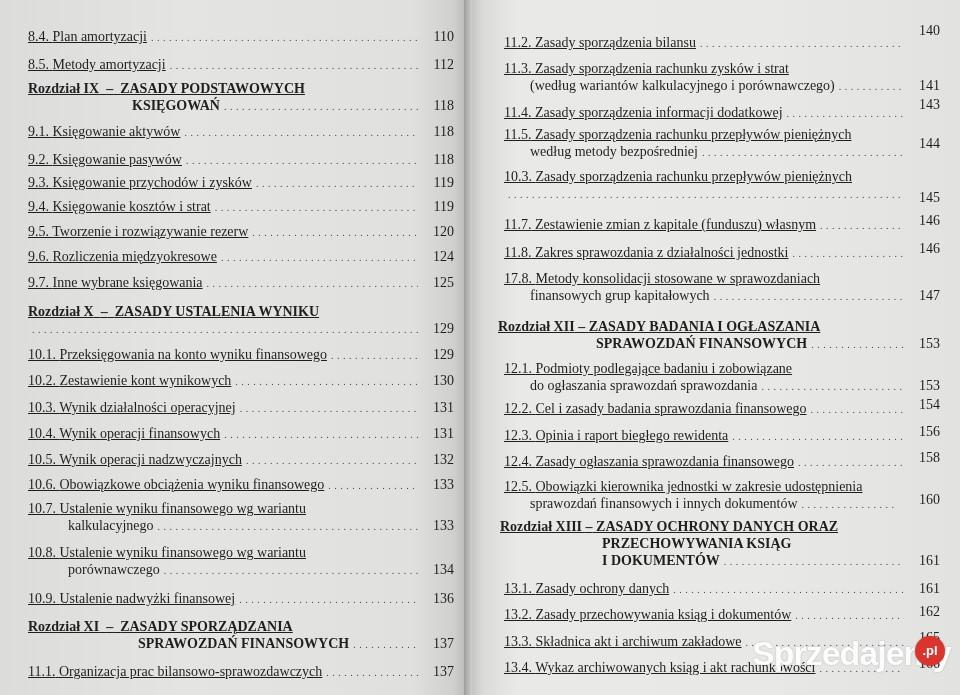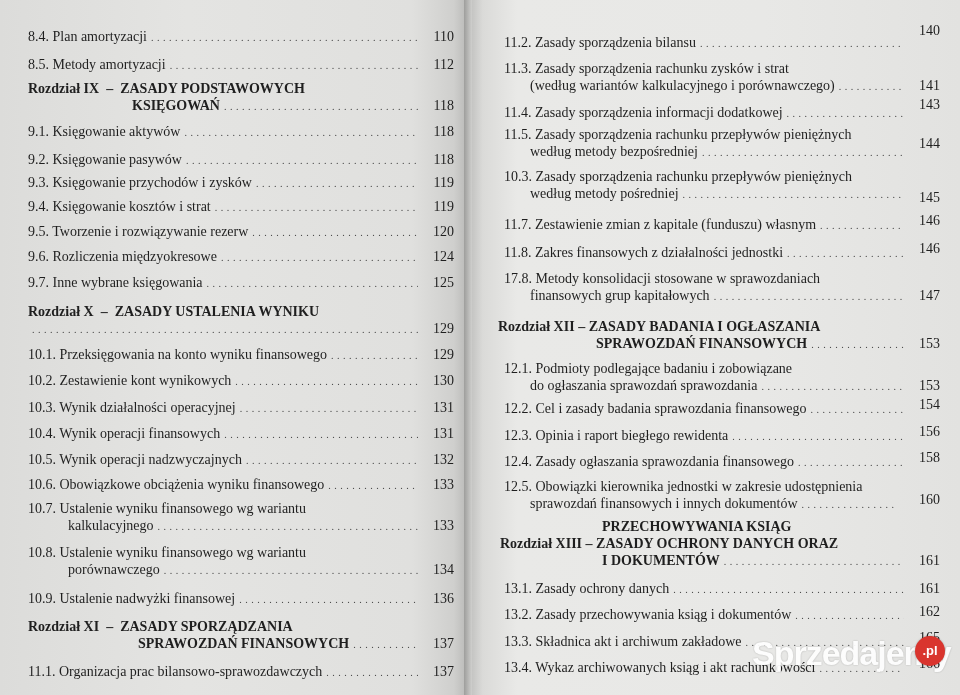--- a/index.html
+++ b/index.html
@@ -25,21 +25,21 @@
     background:linear-gradient(90deg,#9e9e9c,#cfcfcd);
   }
   .toc { position:absolute; margin:0; padding:0; list-style:none; }
   .toc-left { left:28px; top:28px; width:426px; }
   .toc-right { left:504px; top:22px; width:436px; }
   .entry {
     position:absolute; left:0; right:0;
     font-size:14px; line-height:17px;
   }
   .entry .row { display:flex; align-items:baseline; }
-  .entry .title { white-space:nowrap; }
+  .entry .title { white-space:nowrap;text-decoration:underline; }
   .entry .cont { padding-left:26px; white-space:nowrap; }
   .entry .chap-cont { padding-left:108px; white-space:nowrap;font-family:Liberation Serif, serif; }
   .entry .dots {
     flex:1; overflow:hidden; white-space:nowrap; margin:0 4px;
     font-size:10px; letter-spacing:0.5px; color:#444;
   }
   .entry .dots::before {
     content:". . . . . . . . . . . . . . . . . . . . . . . . . . . . . . . . . . . . . . . . . . . . . . . . . . . . . . . . . . . . . . . . . . . . . . . . . . . . . . . . . . . . . . . . . . . . . . . . . . . . . . . . . . . . . . . . . . . . . . . . . . . . .";
   }
   .entry .page-num { width:32px; text-align:right; flex:none; }
@@ -275,35 +275,34 @@
         <span class="cont">według metody bezpośredniej</span>
         <span class="dots"></span>
         <span class="page-num" style="position:relative;top:-8px">144</span>
       </div>
   </div>
   <div class="entry" style="top:146px">
     <div class="row">
         <span class="title"><span>10.3.</span> <span>Zasady sporządzenia rachunku przepływów pieniężnych</span></span>
       </div>
     <div class="row">
-        <span class="cont">według metody pośredniej</span>
         <span class="dots"></span>
         <span class="page-num" style="position:relative;top:4px">145</span>
       </div>
   </div>
   <div class="entry" style="top:194px">
     <div class="row">
         <span class="title"><span>11.7.</span> <span>Zestawienie zmian z kapitale (funduszu) własnym</span></span>
         <span class="dots"></span>
         <span class="page-num" style="position:relative;top:-4px">146</span>
       </div>
   </div>
   <div class="entry" style="top:222px">
     <div class="row">
-        <span class="title"><span>11.8.</span> <span>Zakres finansowych z działalności jednostki</span></span>
+        <span class="title"><span>11.8.</span> <span>Zakres sprawozdania z działalności jednostki</span></span>
         <span class="dots"></span>
         <span class="page-num" style="position:relative;top:-4px">146</span>
       </div>
   </div>
   <div class="entry" style="top:248px">
     <div class="row">
         <span class="title"><span>17.8.</span> <span>Metody konsolidacji stosowane w sprawozdaniach</span></span>
       </div>
     <div class="row">
         <span class="cont">finansowych grup kapitałowych</span>
@@ -357,24 +356,24 @@
         <span class="title"><span>12.5.</span> <span>Obowiązki kierownika jednostki w zakresie udostępnienia</span></span>
       </div>
     <div class="row">
         <span class="cont">sprawozdań finansowych i innych dokumentów</span>
         <span class="dots"></span>
         <span class="page-num" style="position:relative;top:-4px;padding-left:6px">160</span>
       </div>
   </div>
   <div class="entry chapter" style="top:496px">
     <div class="row">
+        <span class="title" style="margin-left:-4px"><span>Rozdział XIII</span> <span>–</span> <span>ZASADY OCHRONY DANYCH ORAZ</span></span>
+      </div>
+    <div class="row">
         <span class="chap-cont" style="padding-left:98px">PRZECHOWYWANIA KSIĄG</span>
-      </div>
-    <div class="row">
-        <span class="title" style="margin-left:-4px"><span>Rozdział XIII</span> <span>–</span> <span>ZASADY OCHRONY DANYCH ORAZ</span></span>
       </div>
     <div class="row">
         <span class="chap-cont" style="padding-left:98px">I DOKUMENTÓW</span>
         <span class="dots" style="font-weight:normal"></span>
         <span class="page-num" style="font-weight:normal">161</span>
       </div>
   </div>
   <div class="entry" style="top:558px">
     <div class="row">
         <span class="title"><span>13.1.</span> <span>Zasady ochrony danych</span></span>

